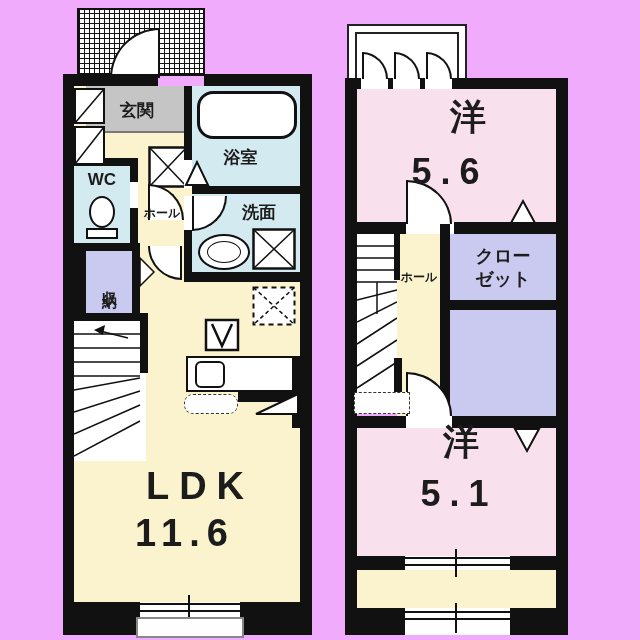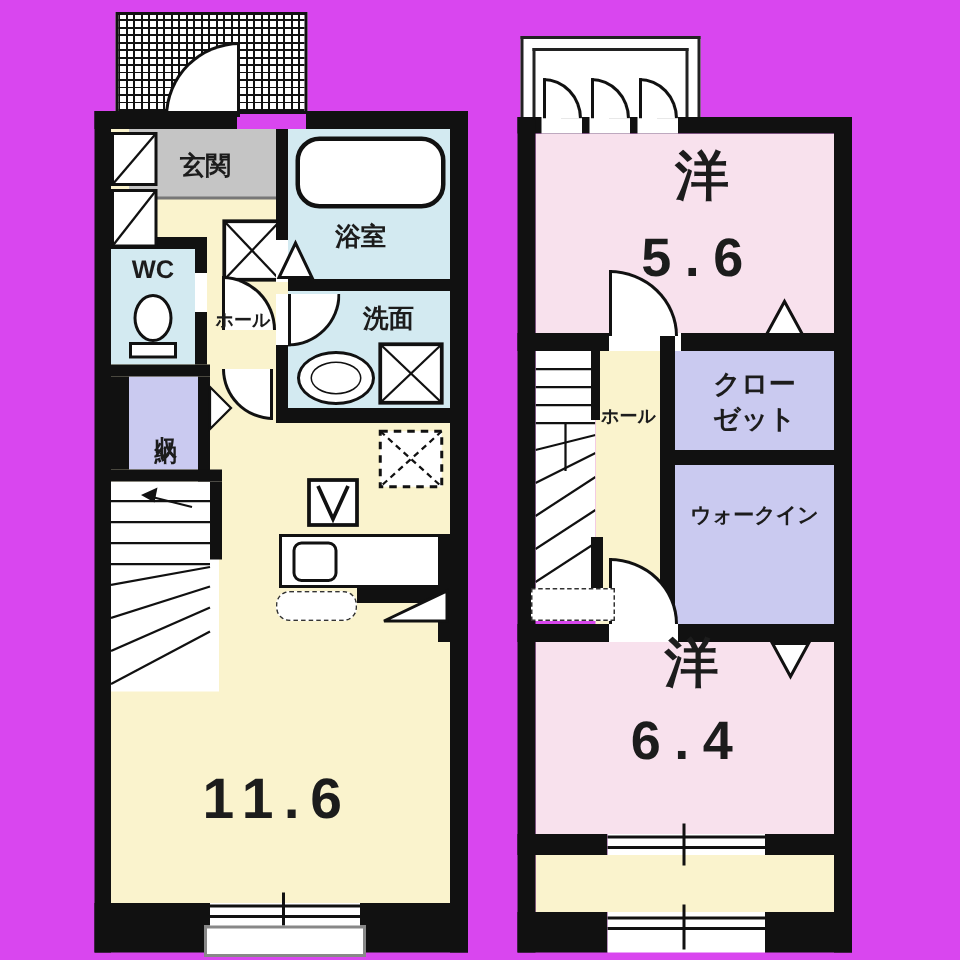--- a/index.html
+++ b/index.html
@@ -1,16 +1,16 @@
 <!DOCTYPE html>
 <html><head>
 <meta charset="utf-8">
 <style>
   html,body{margin:0;padding:0;background:#fff;}
-  #canvas{position:relative;width:640px;height:640px;background:#d946ef;overflow:hidden;
+  #canvas{position:relative;width:640px;height:640px;background:#f0abfc;overflow:hidden;
           font-family:"Liberation Sans","DejaVu Sans",sans-serif;}
   .abs{position:absolute;}
   .wall{position:absolute;background:#111;}
   .room{position:absolute;}
   .lbl{position:absolute;display:flex;align-items:center;justify-content:center;
        font-weight:bold;color:#1c1c1c;white-space:nowrap;}
   .vert{writing-mode:vertical-rl;text-orientation:upright;letter-spacing:3px;}
   .outline{position:absolute;background:#fff;border:2px solid #111;box-sizing:border-box;}
   .arc{position:absolute;background:#fff;box-sizing:border-box;}
   .arc-tl{border-top:2px solid #111;border-left:2px solid #111;border-right:2px solid #111;
@@ -130,20 +130,21 @@
   </svg>
   <div class="outline" style="left:186px;top:356px;width:110px;height:36px;"></div>
   <div class="outline" style="left:195px;top:361px;width:30px;height:27px;border-radius:6px;"></div>
   <div class="wall" style="left:238px;top:390px;width:64px;height:12px;"></div>
   <div class="wall" style="left:292px;top:356px;width:8px;height:72px;"></div>
   <svg class="abs" style="left:254px;top:392px;" width="46" height="24" viewBox="0 0 46 24">
     <polygon points="2,22 44,2 44,22" fill="#fff" stroke="#111" stroke-width="2"></polygon>
   </svg>
   <div class="abs" style="left:184px;top:394px;width:54px;height:20px;background:#fff;border:1.5px dashed #333;border-radius:9px;box-sizing:border-box;"></div>
 
+  <div class="lbl" style="left:120px;top:463px;width:160px;height:46px;font-size:38px;letter-spacing:10px;">LDK</div>
   <div class="lbl" style="left:100px;top:510px;width:170px;height:46px;font-size:38px;letter-spacing:7px;">11.6</div>
   <div class="lbl" style="left:134px;top:204px;width:56px;height:18px;font-size:12px;">ホール</div>
 
   <div class="wall" style="left:63px;top:74px;width:95px;height:12px;"></div>
   <div class="wall" style="left:204px;top:74px;width:108px;height:12px;"></div>
   <div class="wall" style="left:63px;top:74px;width:11px;height:561px;"></div>
   <div class="wall" style="left:300px;top:74px;width:12px;height:561px;"></div>
   <div class="wall" style="left:63px;top:602px;width:77px;height:33px;"></div>
   <div class="wall" style="left:240px;top:602px;width:72px;height:33px;"></div>
 
@@ -206,27 +207,26 @@
   <div class="arc arc-tr" style="left:406px;top:372px;width:46px;height:44px;"></div>
   <div class="abs" style="left:354px;top:392px;width:56px;height:22px;background:#fff;border:1.5px dashed #333;box-sizing:border-box;"></div>
   <svg class="abs" style="left:508px;top:198px;" width="30" height="28" viewBox="0 0 30 28">
     <polygon points="3,25 15,3 27,25" fill="#fff" stroke="#111" stroke-width="2"></polygon>
   </svg>
   <svg class="abs" style="left:512px;top:426px;" width="30" height="28" viewBox="0 0 30 28">
     <polygon points="3,3 27,3 15,25" fill="#fff" stroke="#111" stroke-width="2"></polygon>
   </svg>
 
   <div class="lbl" style="left:438px;top:95px;width:60px;height:44px;font-size:36px;">洋</div>
-  <div class="lbl" style="left:406px;top:150px;width:120px;height:44px;font-size:36px;letter-spacing:9px;">5.6</div>
+  <div class="lbl" style="left:390px;top:150px;width:120px;height:44px;font-size:36px;letter-spacing:9px;">5.6</div>
   <div class="lbl" style="left:450px;top:267px;width:106px;height:23px;font-size:18px;">ゼット</div>
   <div class="lbl" style="left:450px;top:244px;width:106px;height:23px;font-size:18px;">クロー</div>
   <div class="lbl" style="left:395px;top:268px;width:48px;height:18px;font-size:12px;">ホール</div>
-  <div class="lbl" style="left:450px;top:334px;width:106px;height:19px;font-size:14px;">ウォークイン</div>
   <div class="lbl" style="left:431px;top:420px;width:60px;height:44px;font-size:36px;">洋</div>
-  <div class="lbl" style="left:399px;top:472px;width:120px;height:44px;font-size:36px;letter-spacing:9px;">6.4</div>
+  <div class="lbl" style="left:399px;top:472px;width:120px;height:44px;font-size:36px;letter-spacing:9px;">5.1</div>
 
   <div class="white" style="left:405px;top:556px;width:105px;height:14px;"></div>
   <div class="winline" style="left:405px;top:557px;width:105px;height:2px;"></div>
   <div class="winline" style="left:405px;top:564px;width:105px;height:2px;"></div>
   <div class="winline" style="left:455px;top:549px;width:2px;height:28px;"></div>
   <div class="white" style="left:405px;top:608px;width:105px;height:27px;"></div>
   <div class="winline" style="left:405px;top:611px;width:105px;height:2px;"></div>
   <div class="winline" style="left:405px;top:618px;width:105px;height:2px;"></div>
   <div class="winline" style="left:455px;top:603px;width:2px;height:30px;"></div>
 

